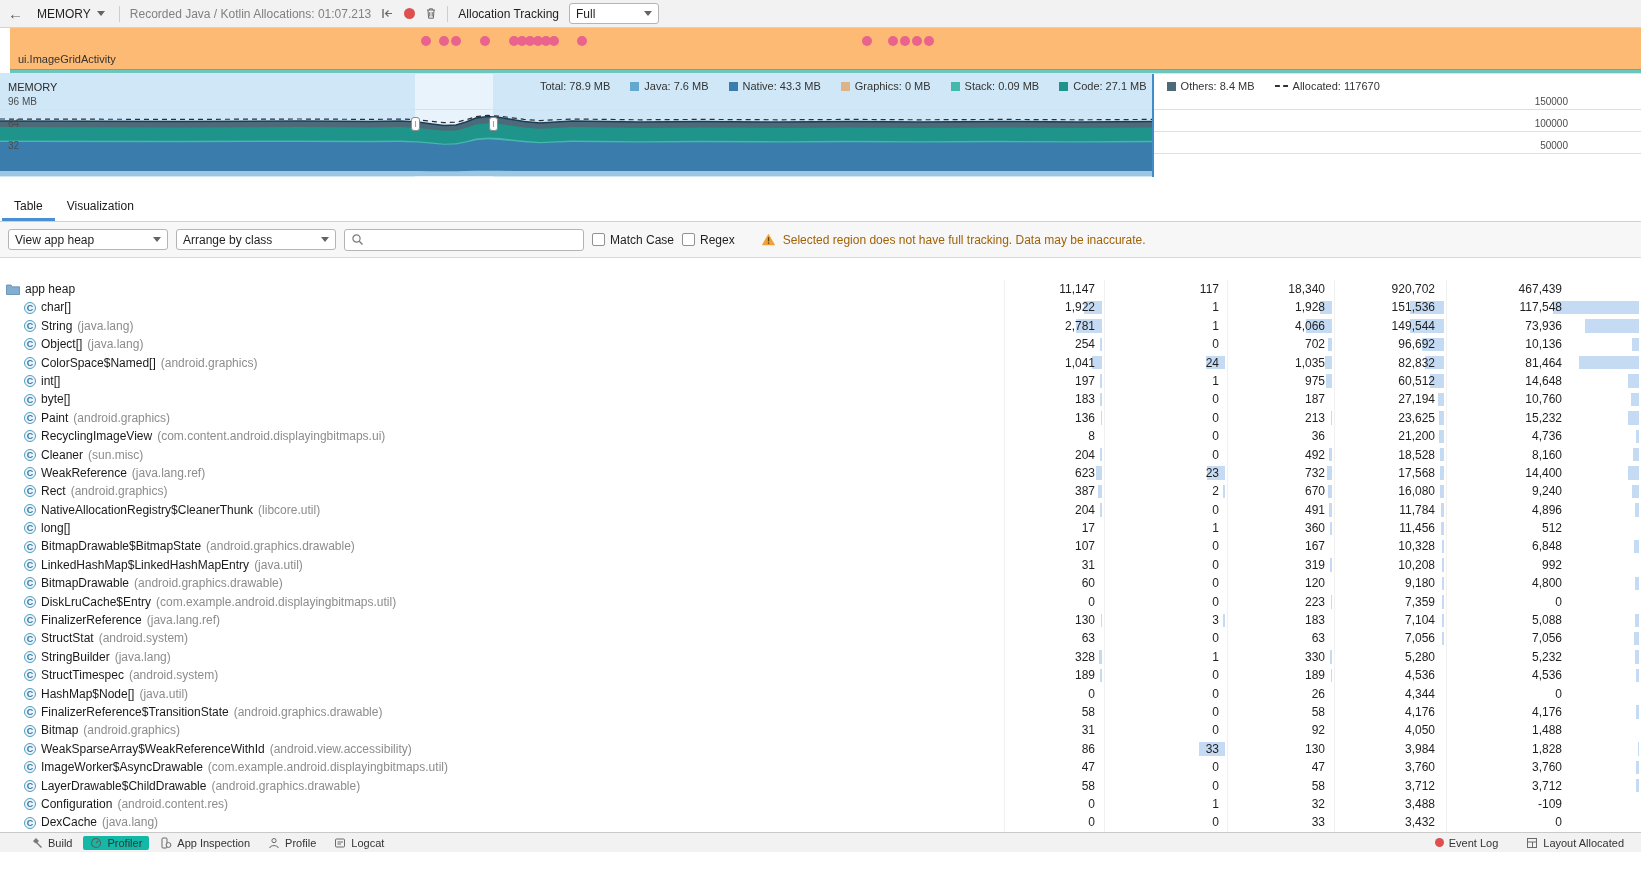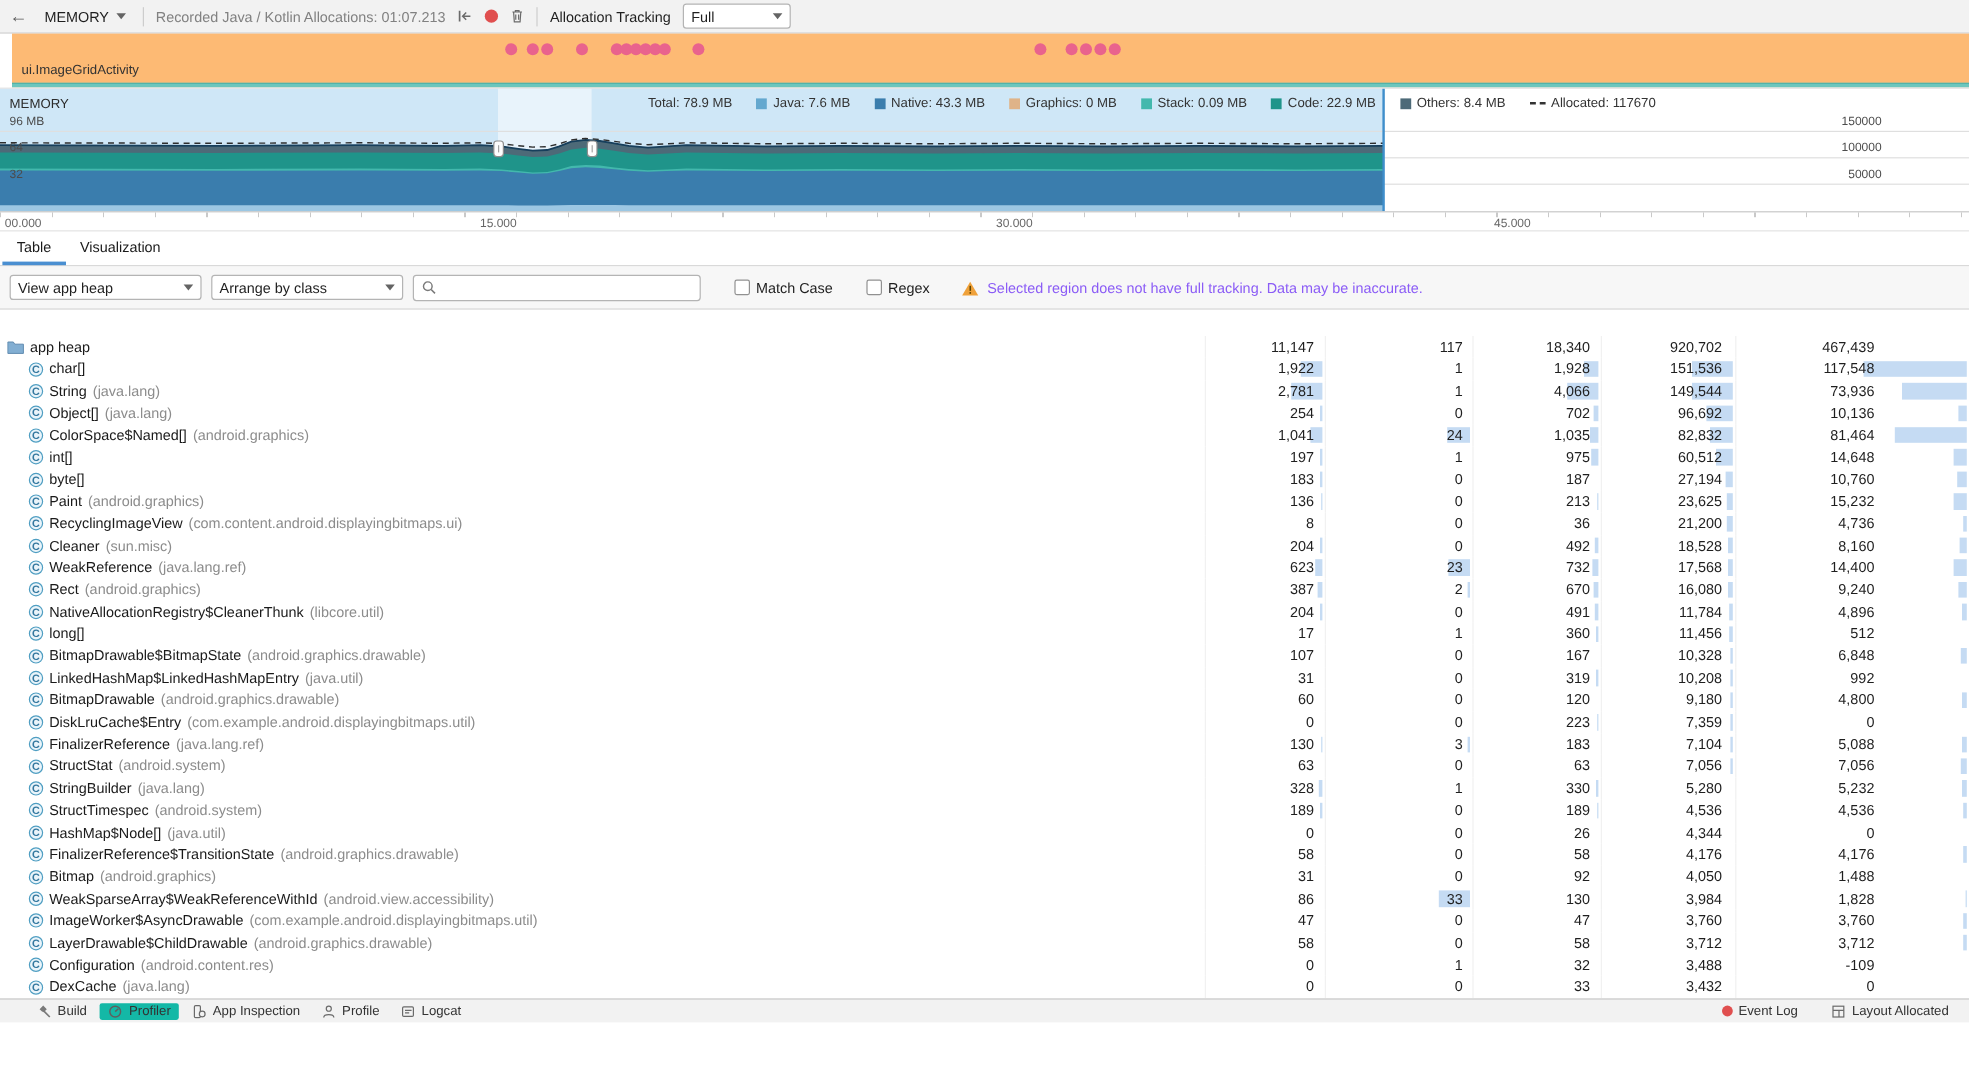--- a/index.html
+++ b/index.html
@@ -58,23 +58,23 @@
   .tab{display:flex;align-items:center;padding:0 12px;color:#1a1a1a;border-bottom:3px solid transparent}
   .tab.sel{border-bottom-color:#4a8fd1}
 
   
   .filterbar{position:absolute;top:222px;left:0;width:100%;height:36px;background:#f7f7f7;
     border-bottom:1px solid #d8d8d8;display:flex;align-items:center;gap:8px;padding:0 8px}
   .combo-heap,.combo-arrange{width:160px}
   .searchbox{width:240px;height:22px;background:#fff;border:1px solid #b4b4b4;border-radius:3px;
     display:flex;align-items:center;padding:0 6px;gap:4px}
   .searchbox input{border:none;outline:none;flex:1;font:inherit;background:transparent}
-  .cbwrap{display:flex;align-items:center;gap:5px;margin-left:20px}
+  .cbwrap{display:flex;align-items:center;gap:5px;margin-left:0}
   .cb{width:13px;height:13px;background:#fff;border:1px solid #919191;border-radius:2px;display:inline-block}
-  .warn{display:flex;align-items:flex-end;gap:7px;margin-left:18px;color:#8b5cf6}
+  .warn{display:flex;align-items:flex-start;gap:7px;margin-left:18px;color:#a16207}
 
   
   .grid6{display:grid;grid-template-columns:1005px 100px 123px 107px 112px 194px}
   .thead{position:absolute;top:258px;left:0;width:100%;height:22px;background:#fff;
     border-bottom:1px solid #d6d6d6;color:#2b2b2b}
   .th{display:flex;align-items:center;border-right:1px solid #e7e7e7;overflow:hidden;white-space:nowrap}
   .th:last-child{border-right:none}
   .th.l{justify-content:flex-start;padding-left:8px}
   .th.r{justify-content:flex-end}
   .th.c-alloc{padding-right:9px}.th.c-dealloc{padding-right:8px}.th.c-total{padding-right:9px}
@@ -201,39 +201,33 @@
         <span class="leg">
           <span class="sw" style="background: rgb(223, 179, 136);"></span>
           <span>Graphics: 0 MB</span>
         </span>
         <span class="leg">
           <span class="sw" style="background: rgb(67, 184, 173);"></span>
           <span>Stack: 0.09 MB</span>
         </span>
         <span class="leg">
           <span class="sw" style="background: rgb(31, 148, 138);"></span>
-          <span>Code: 22.9 MB</span>
+          <span>Code: 27.1 MB</span>
         </span>
         <span class="leg">
           <span class="sw" style="background: rgb(77, 106, 120);"></span>
           <span>Others: 8.4 MB</span>
         </span>
         <span class="leg">
           <span class="sw-dash"></span>
           <span>Allocated: 117670</span>
         </span>
       </div>
   </div>
 
-  <div class="time-axis">
-    <span class="tx t0">00.000</span>
-    <span class="tx t1">15.000</span>
-    <span class="tx t2">30.000</span>
-    <span class="tx t3">45.000</span>
-  </div>
 
   <div class="tabs">
     <div class="tab sel">Table</div>
     <div class="tab">Visualization</div>
   </div>
 
   <div class="filterbar">
     <span class="combo combo-heap">
       <span>View app heap</span>
       <span class="caret"></span>

